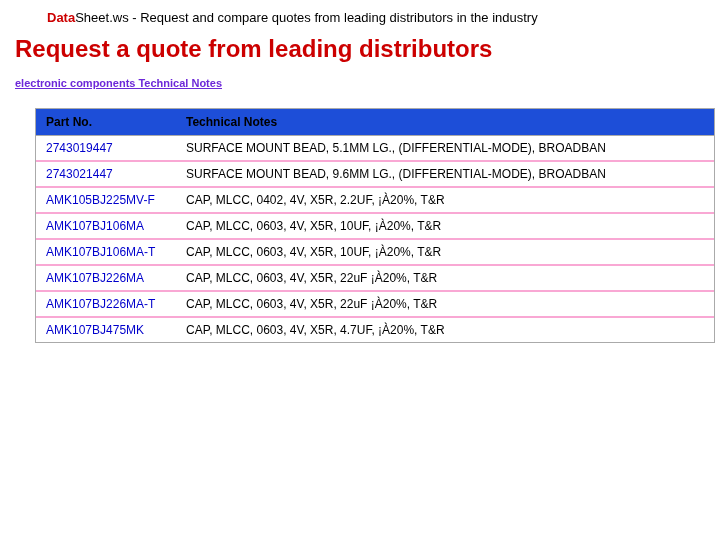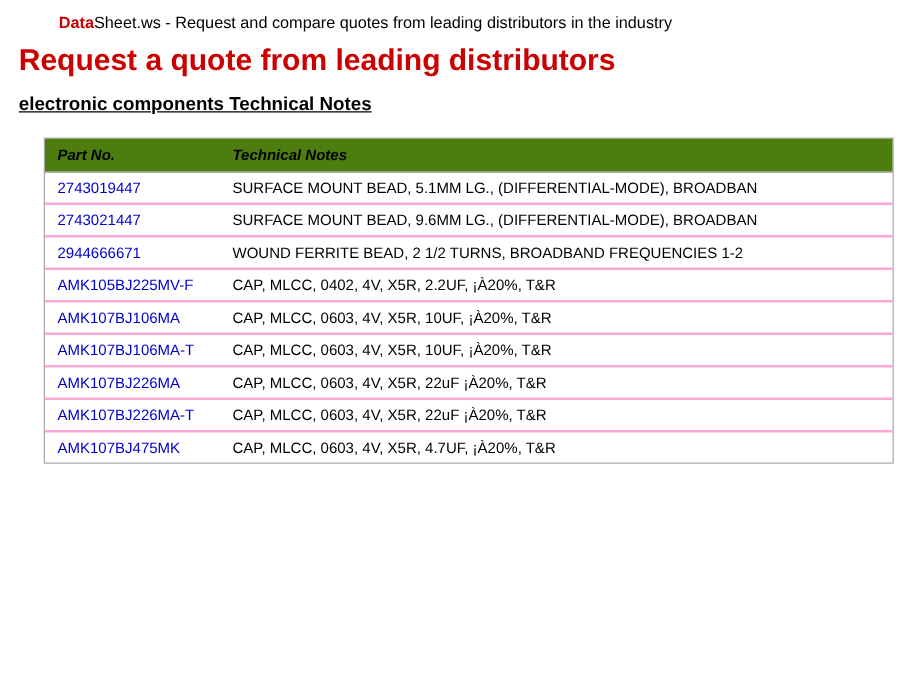--- a/index.html
+++ b/index.html
@@ -19,40 +19,39 @@
     #main-title {
       font-size: 24px;
       font-weight: bold;
       color: #cc0000;
       margin-bottom: 12px;
     }
     #section-link {
       margin-bottom: 18px;
     }
     #section-link a {
-      color: #000000;
+      color: #6d28d9;
       text-decoration: underline;
-      font-size: 15px;
+      font-size: 11px;
       font-weight: bold;
     }
     #table-container {
       border: 1px solid #aaa;
       display: inline-block;
       width: 100%;
       max-width: 680px;
       margin-left: 20px;
     }
     table {
       width: 100%;
       border-collapse: collapse;
       font-size: 12px;
     }
     thead tr {
-      background: #4d7c0f;
-      font-style: italic;
+      background: #1d4ed8;
     }
     thead th {
       padding: 6px 10px;
       text-align: left;
       border-bottom: 1px solid #aaa;
       font-weight: bold;
     }
     tbody tr {
       border-bottom: 2px solid #f9a8d4;
     }
@@ -96,24 +95,20 @@
     <tbody id="table-body">
     <tr>
           <td class="part-no col-part"><a href="#">2743019447</a></td>
           <td class="col-notes">SURFACE MOUNT BEAD, 5.1MM LG., (DIFFERENTIAL-MODE), BROADBAN</td>
         </tr>
         <tr>
           <td class="part-no col-part"><a href="#">2743021447</a></td>
           <td class="col-notes">SURFACE MOUNT BEAD, 9.6MM LG., (DIFFERENTIAL-MODE), BROADBAN</td>
         </tr>
         <tr>
-          <td class="part-no col-part"><a href="#">2944666671</a></td>
-          <td class="col-notes">WOUND FERRITE BEAD, 2 1/2 TURNS, BROADBAND FREQUENCIES 1-2</td>
-        </tr>
-        <tr>
           <td class="part-no col-part"><a href="#">AMK105BJ225MV-F</a></td>
           <td class="col-notes">CAP, MLCC, 0402, 4V, X5R, 2.2UF, ¡À20%, T&amp;R</td>
         </tr>
         <tr>
           <td class="part-no col-part"><a href="#">AMK107BJ106MA</a></td>
           <td class="col-notes">CAP, MLCC, 0603, 4V, X5R, 10UF, ¡À20%, T&amp;R</td>
         </tr>
         <tr>
           <td class="part-no col-part"><a href="#">AMK107BJ106MA-T</a></td>
           <td class="col-notes">CAP, MLCC, 0603, 4V, X5R, 10UF, ¡À20%, T&amp;R</td>

